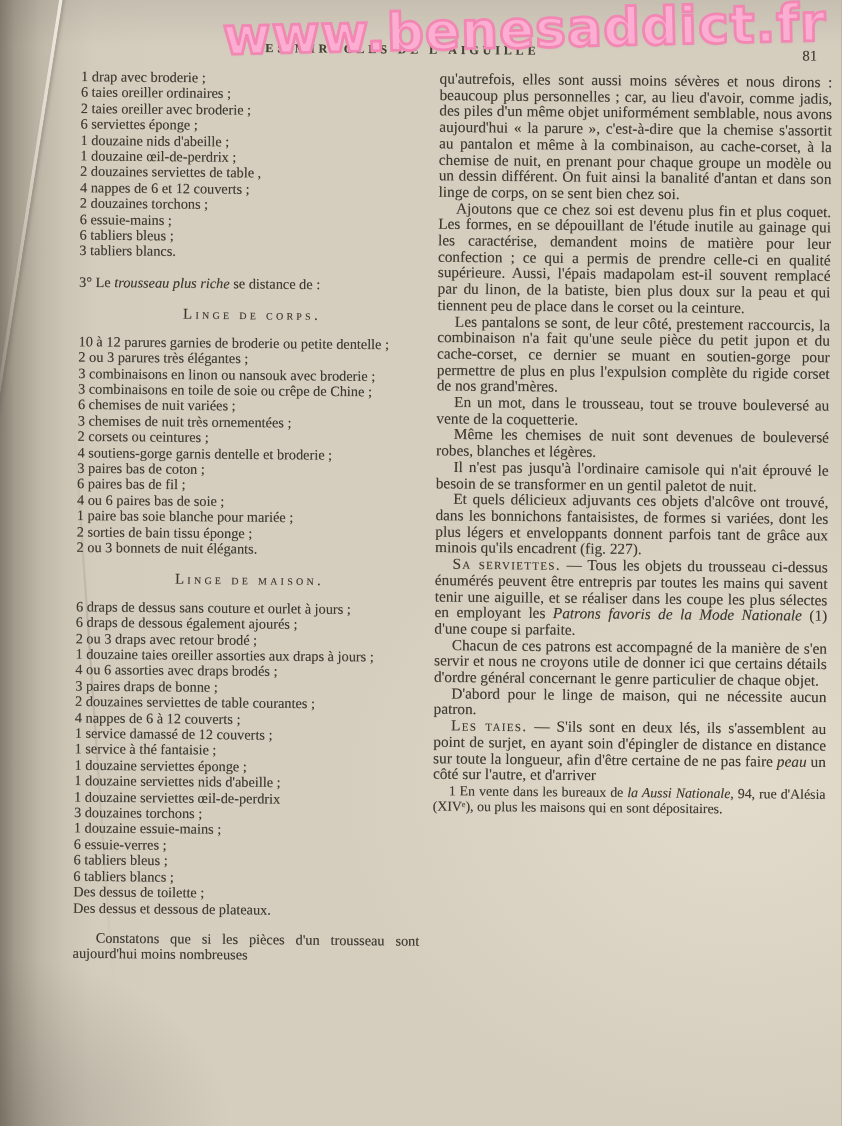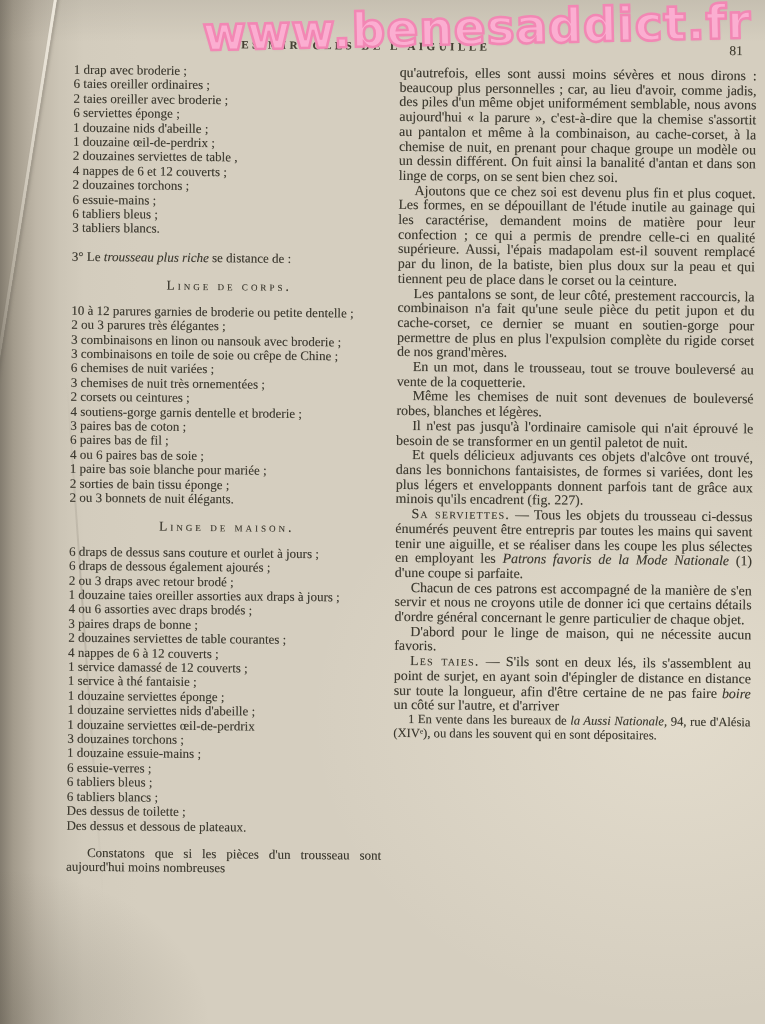--- a/index.html
+++ b/index.html
@@ -148,20 +148,20 @@
       <div class="col-right">
         <p class="noindent"><span>qu'autrefois, elles sont aussi moins sévères et nous dirons : beaucoup plus personnelles ; car, au lieu d'avoir, comme jadis, des piles d'un même objet uniformément semblable, nous avons aujourd'hui « la parure », c'est-à-dire que la chemise s'assortit au pantalon et même à la combinaison, au cache-corset, à la chemise de nuit, en prenant pour chaque groupe un modèle ou un dessin différent. On fuit ainsi la banalité d'antan et dans son linge de corps, on se sent bien chez soi.</span></p>
         <p><span>Ajoutons que ce chez soi est devenu plus fin et plus coquet. Les formes, en se dépouillant de l'étude inutile au gainage qui les caractérise, demandent moins de matière pour leur confection ; ce qui a permis de prendre celle-ci en qualité supérieure. Aussi, l'épais madapolam est-il souvent remplacé par du linon, de la batiste, bien plus doux sur la peau et qui tiennent peu de place dans le corset ou la ceinture.</span></p>
         <p><span>Les pantalons se sont, de leur côté, prestement raccourcis, la combinaison n'a fait qu'une seule pièce du petit jupon et du cache-corset, ce dernier se muant en soutien-gorge pour permettre de plus en plus l'expulsion complète du rigide corset de nos grand'mères.</span></p>
         <p><span>En un mot, dans le trousseau, tout se trouve bouleversé au vente de la coquetterie.</span></p>
         <p><span>Même les chemises de nuit sont devenues de bouleversé robes, blanches et légères.</span></p>
         <p><span>Il n'est pas jusqu'à l'ordinaire camisole qui n'ait éprouvé le besoin de se transformer en un gentil paletot de nuit.</span></p>
         <p><span>Et quels délicieux adjuvants ces objets d'alcôve ont trouvé, dans les bonnichons fantaisistes, de formes si variées, dont les plus légers et enveloppants donnent parfois tant de grâce aux minois qu'ils encadrent (fig. 227).</span></p>
         <p><span class="sc">Sa serviettes.</span><span> — Tous les objets du trousseau ci-dessus énumérés peuvent être entrepris par toutes les mains qui savent tenir une aiguille, et se réaliser dans les coupe les plus sélectes en employant les </span><span class="it">Patrons favoris de la Mode Nationale</span><span> (1) d'une coupe si parfaite.</span></p>
         <p><span>Chacun de ces patrons est accompagné de la manière de s'en servir et nous ne croyons utile de donner ici que certains détails d'ordre général concernant le genre particulier de chaque objet.</span></p>
-        <p><span>D'abord pour le linge de maison, qui ne nécessite aucun favoris.</span></p>
-        <p><span class="sc">Les taies.</span><span> — S'ils sont en deux lés, ils s'assemblent au point de surjet, en ayant soin d'épingler de distance en distance sur toute la longueur, afin d'être certaine de ne pas faire </span><span class="it">boire</span><span> un côté sur l'autre, et d'arriver</span></p>
+        <p><span>D'abord pour le linge de maison, qui ne nécessite aucun patron.</span></p>
+        <p><span class="sc">Les taies.</span><span> — S'ils sont en deux lés, ils s'assemblent au point de surjet, en ayant soin d'épingler de distance en distance sur toute la longueur, afin d'être certaine de ne pas faire </span><span class="it">peau</span><span> un côté sur l'autre, et d'arriver</span></p>
 
-        <p class="footnote"><span>1 En vente dans les bureaux de </span><span class="it">la Aussi Nationale</span><span>, 94, rue d'Alésia (XIVᵉ), ou dans les souvent qui en sont dépositaires.</span></p>
+        <p class="footnote"><span>1 En vente dans les bureaux de </span><span class="it">la Aussi Nationale</span><span>, 94, rue d'Alésia (XIVᵉ), ou plus les maisons qui en sont dépositaires.</span></p>
       </div>
     </div>
   </div>
 </div>
 
 </body></html>

